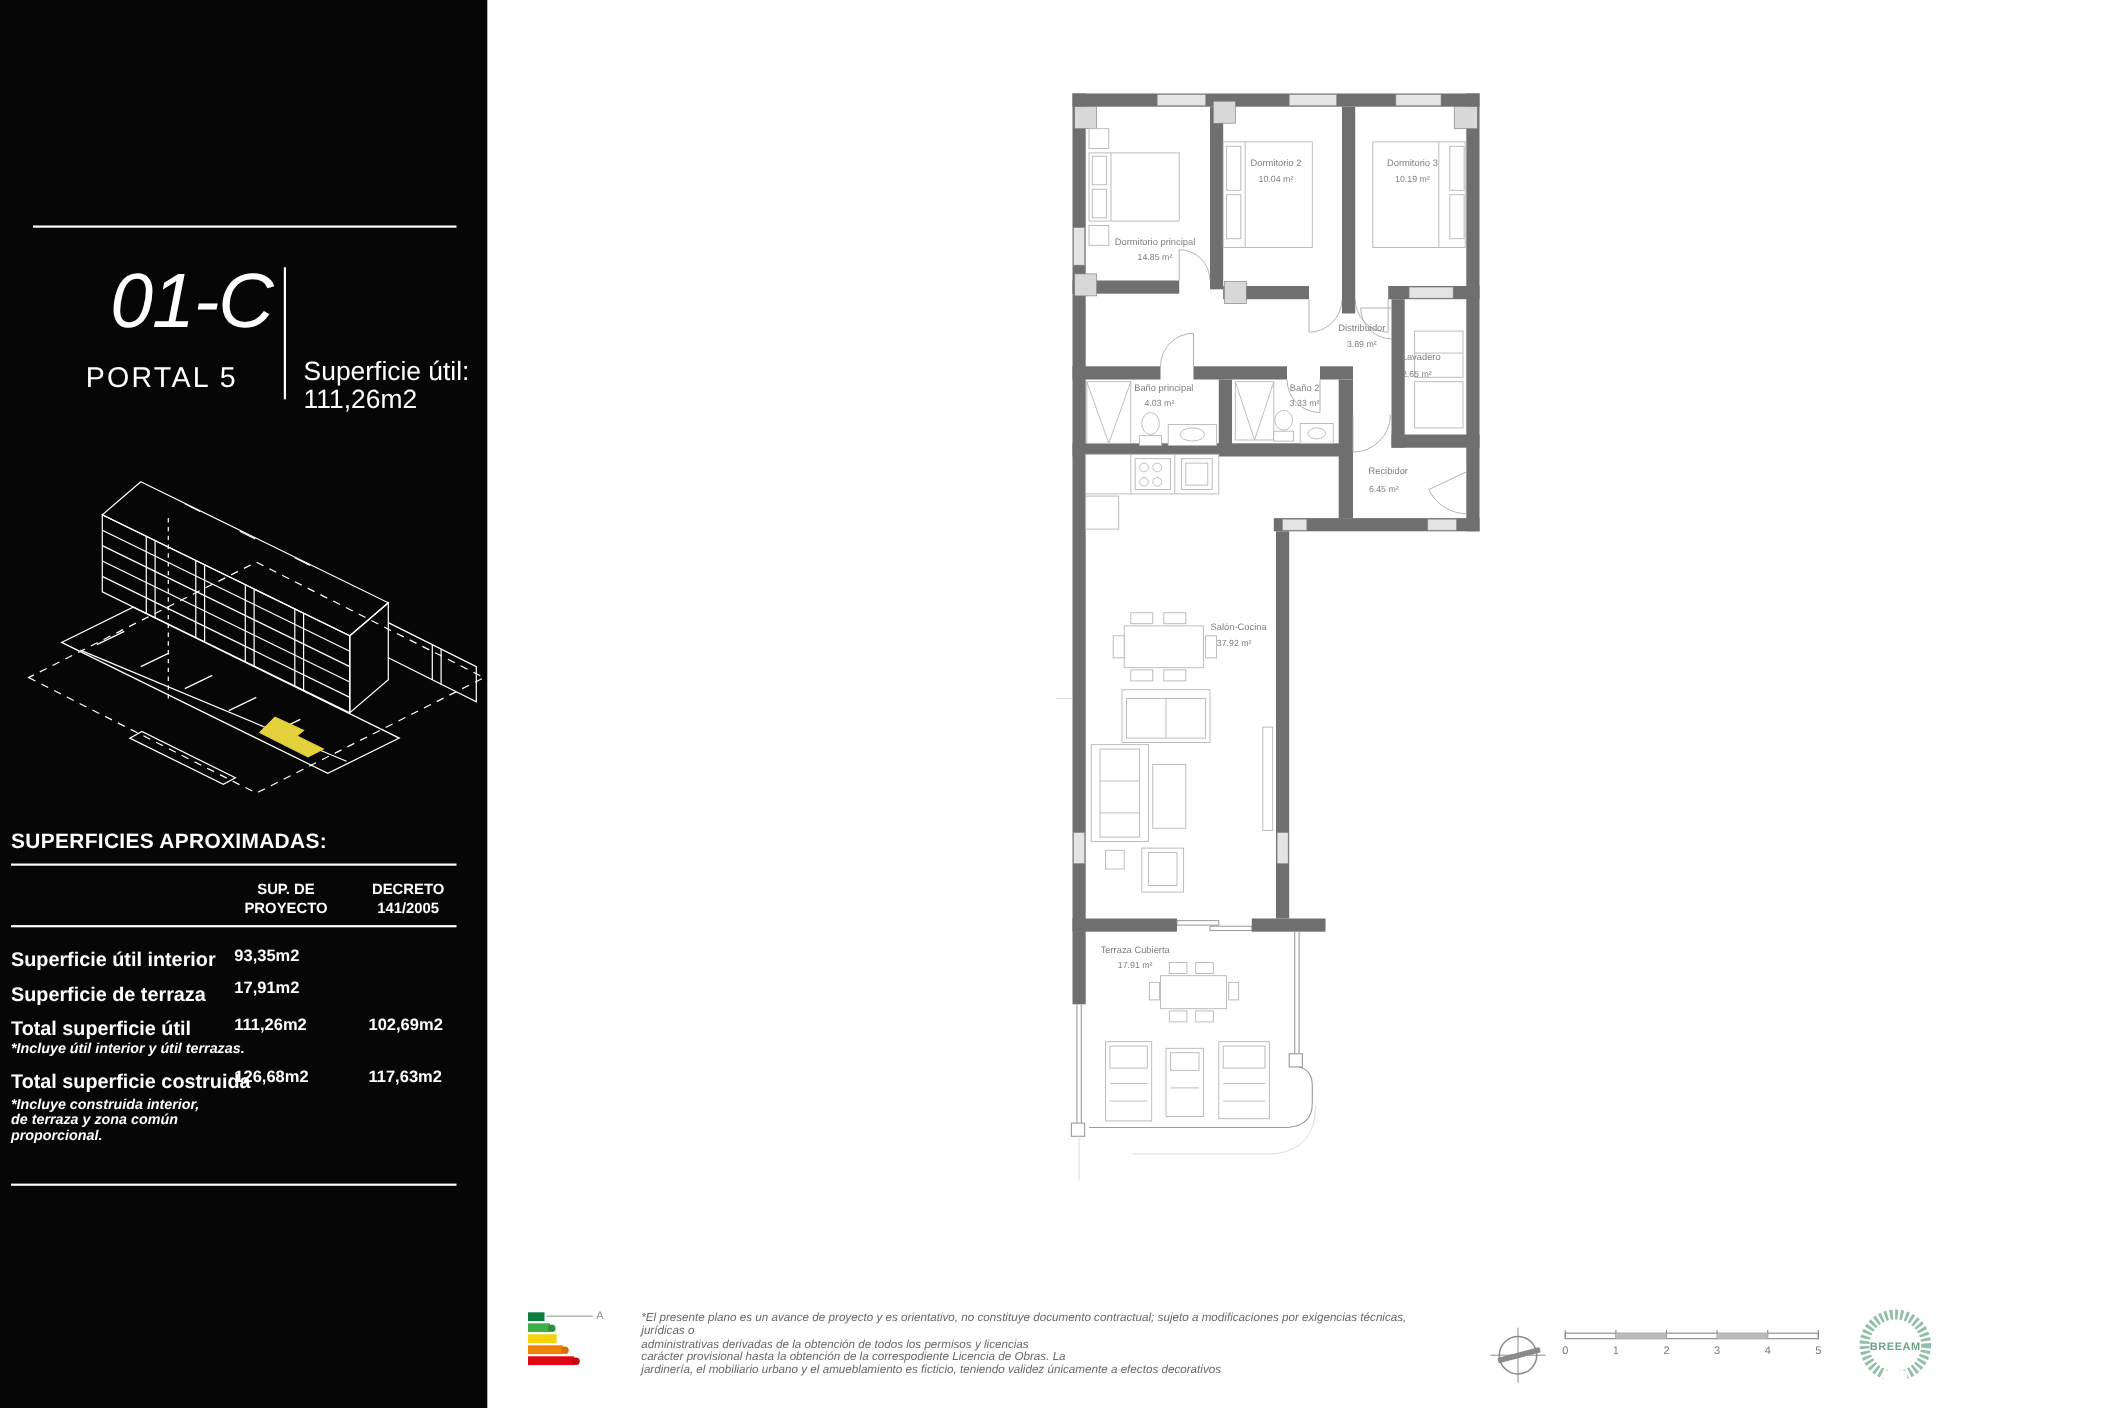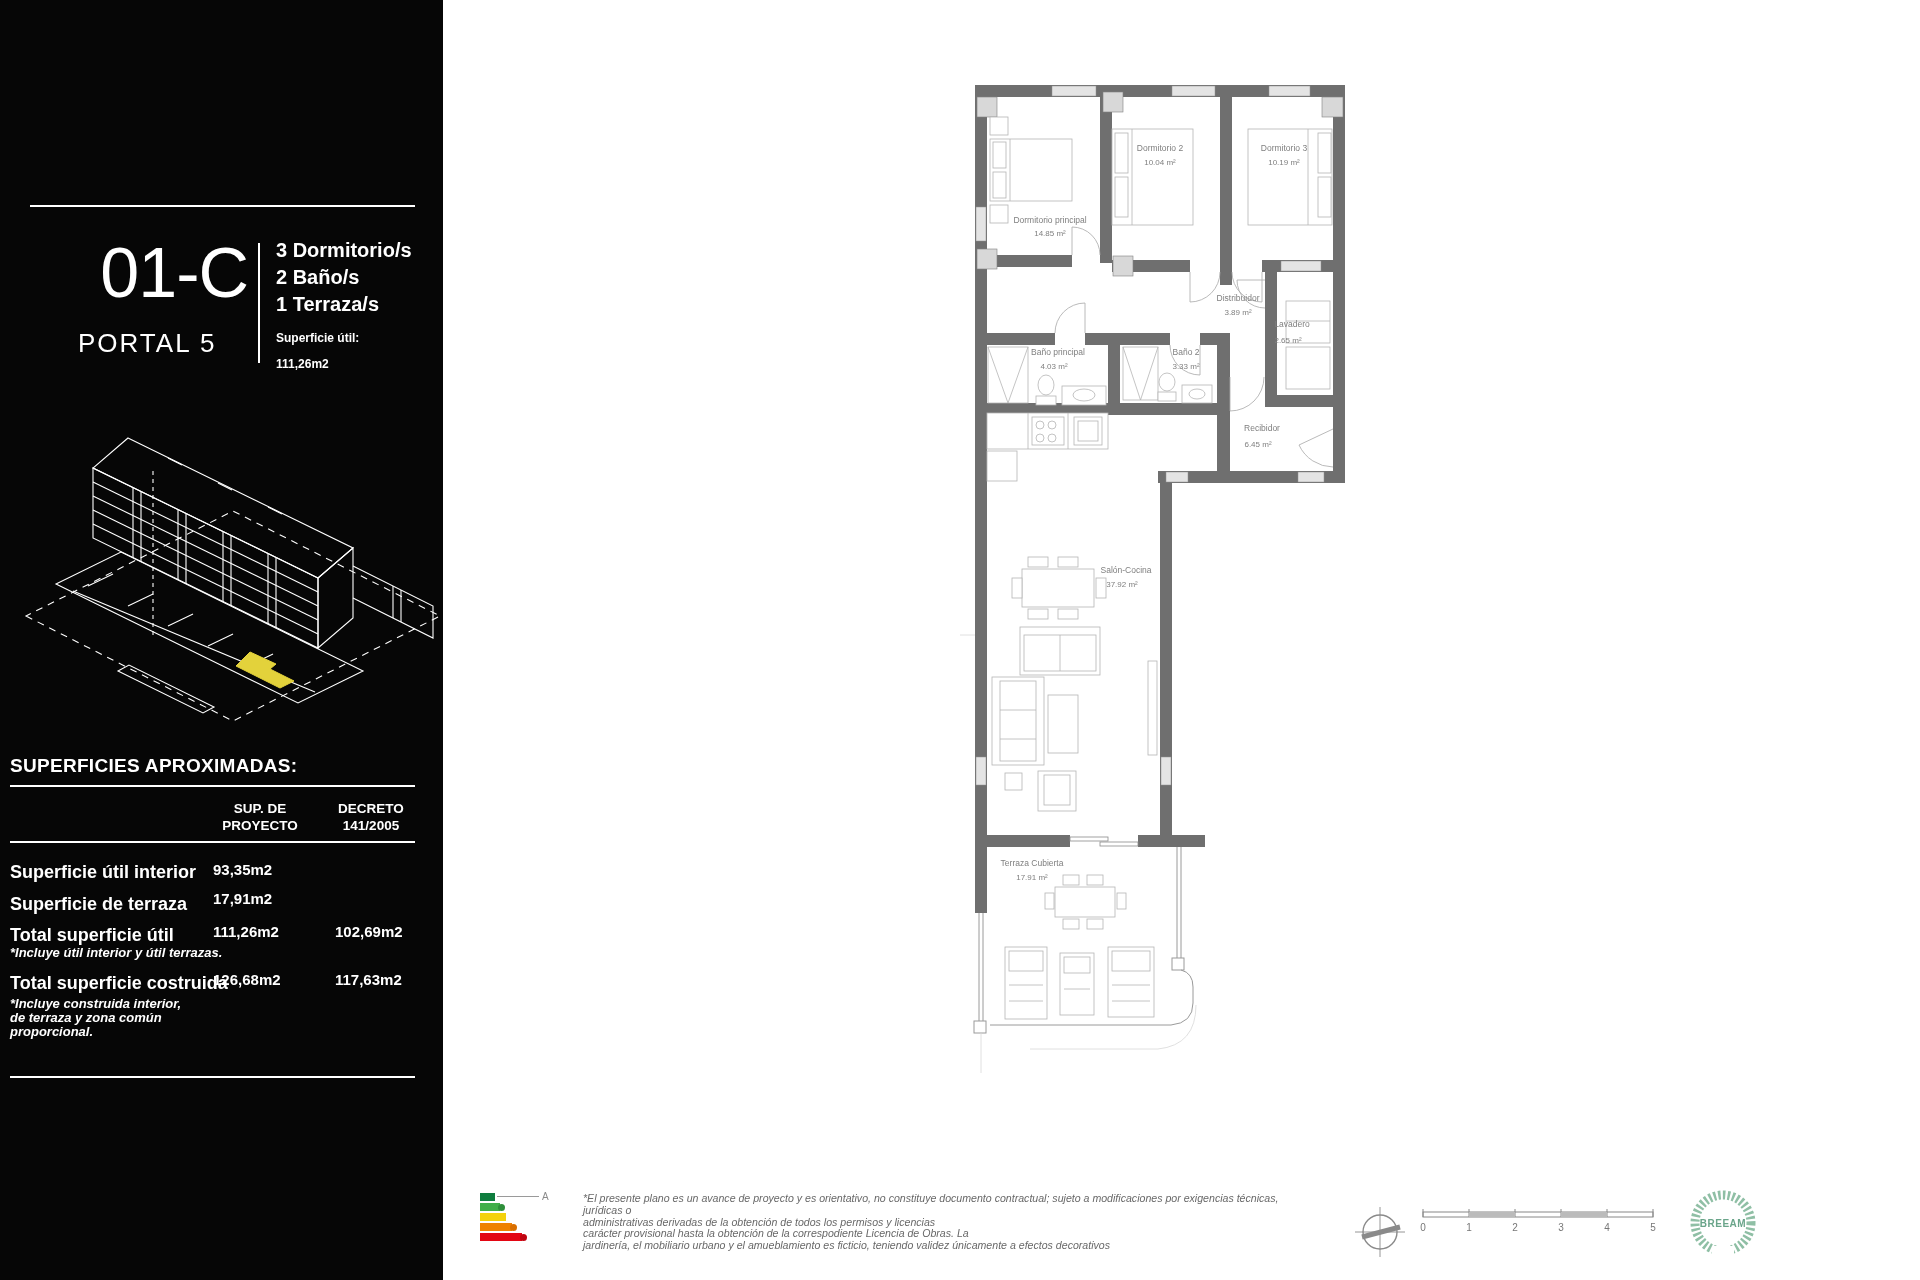--- a/index.html
+++ b/index.html
@@ -4,25 +4,25 @@
 <style>
   html,body{margin:0;padding:0;}
   body{width:1920px;height:1280px;background:#ffffff;position:relative;overflow:hidden;
        font-family:"Liberation Sans", sans-serif;}
   .abs{position:absolute;}
 
   
   .panel{left:0;top:0;width:443px;height:1280px;background:#060606;color:#fff;}
   .panel .topline{left:30px;top:205px;width:385px;height:2px;background:#fff;}
   .unit-code{left:88px;top:236px;width:160px;text-align:right;font-size:70px;font-weight:400;
-             letter-spacing:-1px;line-height:74px;}
+             letter-spacing:-1px;line-height:74px;font-style:italic;}
   .vdiv{left:258px;top:243px;width:2px;height:120px;background:#fff;}
   .portal{left:78px;top:328px;width:170px;text-align:left;font-size:26px;letter-spacing:2px;}
   .features{left:276px;top:237px;font-size:20px;font-weight:700;line-height:27px;}
-  .sup-util{left:276px;top:325px;font-size:12px;font-weight:700;line-height:26px;}
+  .sup-util{left:276px;top:325px;font-size:24px;font-weight:400;line-height:26px;}
   .table-title{left:10px;top:755px;font-size:19px;font-weight:700;letter-spacing:0.3px;}
   .rule{height:2px;background:#fff;}
   .hdr{font-size:13.5px;font-weight:700;text-align:center;line-height:17px;}
   .row-label{font-size:18px;font-weight:700;}
   .row-val{font-size:15px;font-weight:700;}
   .note{font-size:13px;font-weight:700;font-style:italic;line-height:14px;}
 
   
   .plan-svg{left:960px;top:55px;width:400px;height:1025px;}
   text.rname{fill:#7f7f7f;font-size:8.5px;font-family:"Liberation Sans",sans-serif;}
@@ -43,25 +43,20 @@
 </head>
 <body>
 
 <div class="abs panel">
   <div class="abs topline"></div>
 
   <div class="abs unit-code">01-C</div>
   <div class="abs vdiv"></div>
   <div class="abs portal">PORTAL 5</div>
 
-  <div class="abs features">
-    <div>3 Dormitorio/s</div>
-    <div>2 Baño/s</div>
-    <div>1 Terraza/s</div>
-  </div>
 
   <div class="abs sup-util">
     <div>Superficie útil:</div>
     <div>111,26m2</div>
   </div>
 
   <svg class="abs" style="left:18px;top:376px;" width="424" height="372" viewBox="0 0 424 372">
     <g stroke="#ffffff" stroke-width="1.1" fill="none">
       <path d="M110,62 L335,172 L300,202 L75,92 Z"></path>
       <path d="M75,92 L300,202 L300,272 L75,162 Z"></path>

